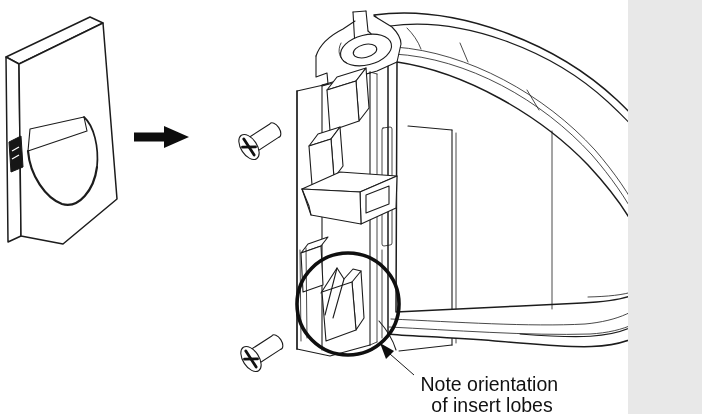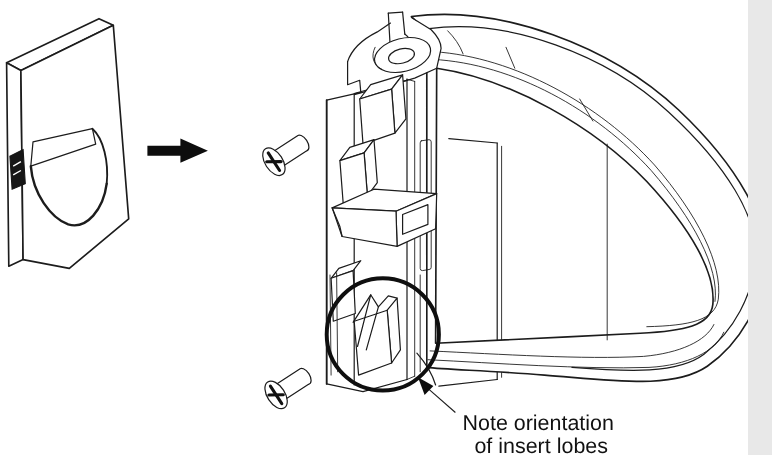--- a/index.html
+++ b/index.html
@@ -1,17 +1,17 @@
 <!DOCTYPE html>
 <html><head>
 <meta charset="utf-8">
 <style>
   html,body{margin:0;padding:0;background:#e8e8e8;}
   .stage{
-    width:680px;height:414px;background:#ffffff;position:relative;
+    width:628px;height:414px;background:#ffffff;position:relative;
     font-family:"Liberation Sans", sans-serif; overflow:hidden;
   }
   svg{display:block}
   
   .ln  {fill:none;stroke:#1c1c1c;stroke-width:1.1;stroke-linejoin:round;stroke-linecap:round}
   .lnT {fill:none;stroke:#1c1c1c;stroke-width:0.8;stroke-linejoin:round;stroke-linecap:round}
   .lnB {fill:none;stroke:#1c1c1c;stroke-width:1.7;stroke-linejoin:round;stroke-linecap:round}
   .wh  {fill:#ffffff;stroke:#1c1c1c;stroke-width:1.1;stroke-linejoin:round;stroke-linecap:round}
   .whB {fill:#ffffff;stroke:#1c1c1c;stroke-width:1.5;stroke-linejoin:round;stroke-linecap:round}
   .fillonly{fill:#ffffff;stroke:none}

